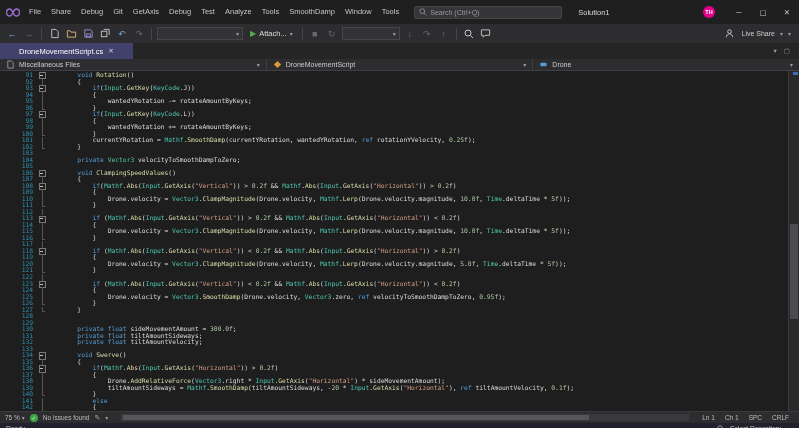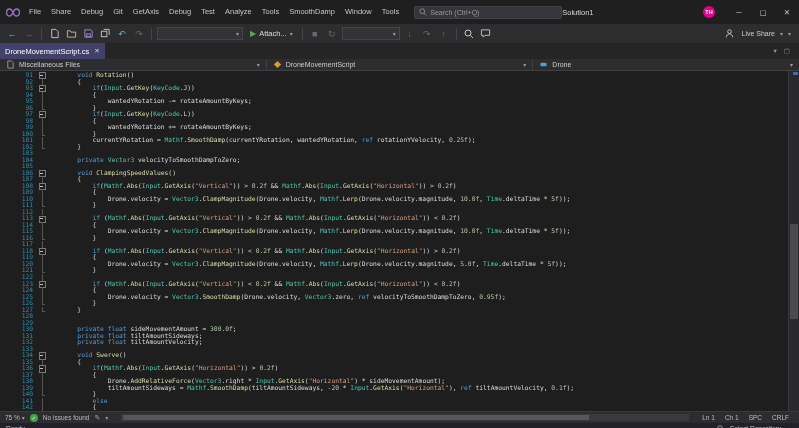--- a/index.html
+++ b/index.html
@@ -4,39 +4,39 @@
 <style>
 *{box-sizing:border-box;margin:0;padding:0}
 html,body{width:799px;height:428px;overflow:hidden}
 body{background:#1E1E1E;font-family:"Liberation Sans",sans-serif;font-size:7px;color:#CCC}
 
 .titlebar{height:24px;background:#1F1F20;display:flex;align-items:center;padding-left:6px}
 .logo{display:flex;align-items:center;margin-right:4px}
 .menubar{display:flex;align-items:center}
 .menu-item{padding:0 5px;line-height:18px;font-size:7.5px;color:#C5C5C5;white-space:nowrap}
 .searchbox{margin-left:10px;width:148px;height:13px;background:#35353A;border:1px solid #434348;border-radius:2px;display:flex;align-items:center;gap:3px;padding:0 4px;color:#9A9A9A}
-.solution-label{margin-left:0;color:#D8D8D8;font-size:7.5px}
+.solution-label{margin-left:16px;color:#D8D8D8;font-size:7.5px}
 .tb-right{margin-left:auto;display:flex;align-items:center;height:18px}
 .avatar{width:12px;height:12px;border-radius:50%;background:var(--avatar-bg);color:#fff;font-size:5.5px;font-weight:bold;display:flex;align-items:center;justify-content:center;margin-right:12px}
 .winbtn{width:24px;height:18px;display:flex;align-items:center;justify-content:center;color:#CCC;font-size:7.5px}
 
 .toolbar{height:19px;background:#2D2D30;display:flex;align-items:center;gap:3px;padding:0 5px}
 .tbi{width:14px;height:14px;display:flex;align-items:center;justify-content:center;font-size:9px;color:#C8C8C8}
 .tbi.blue{color:#6FA8DC}
 .tbi.dim{color:#6A6A6E}
 .vsep{width:1px;height:12px;background:#46464A;margin:0 2px}
 .combo{width:86px;height:13px;background:#333337;border:1px solid #46464A;display:flex;align-items:center;justify-content:flex-end;padding:0 3px}
 .combo.small{width:58px}
 .attach{background:transparent;border:0;display:flex;align-items:center;gap:3px;color:#DDD;font-size:7.5px;font-family:inherit;padding:0 4px;cursor:default}
 .attach .play{color:var(--attach-play);font-size:8px}
 .caret{font-size:6px;color:#999}
 .tb-rightgrp{margin-left:auto;display:flex;align-items:center;gap:5px;padding-right:3px;color:#CCC}
 
 .tabbar{height:16px;background:#252526;display:flex;align-items:stretch}
-.tab{background:var(--tab-active-bg);display:flex;align-items:center;gap:5px;padding:0 5px;color:#FFF;font-size:7.5px}
+.tab{background:var(--tab-active-bg);display:flex;align-items:center;gap:5px;padding:0 19px;color:#FFF;font-size:7.5px}
 .tab-close{color:#D8D8D8;font-size:6.5px}
 .tab-right{margin-left:auto;display:flex;gap:7px;align-items:center;padding-right:9px;color:#999;font-size:6.5px}
 
 .navbar{height:12px;background:#2D2D30;display:flex;border-bottom:1px solid #3F3F46}
 .nav-drop{flex:1;display:flex;align-items:center;gap:4px;padding:0 6px;border-right:1px solid #3F3F46;color:#CCC;font-size:7px;min-width:0}
 .nav-drop .caret{margin-left:auto}
 
 .editor{position:relative;height:340px;background:#1E1E1E;font-family:"DejaVu Sans Mono",monospace;font-size:6.3px}
 #code-lines{padding-top:1px}
 .cl{display:flex;height:6.52px;line-height:6.52px;white-space:pre}

